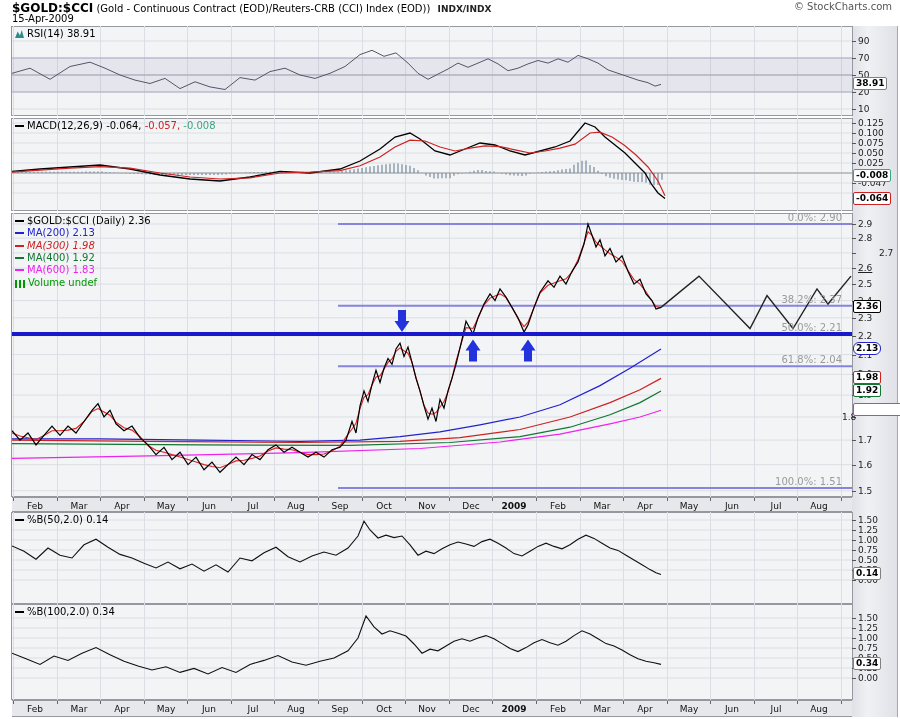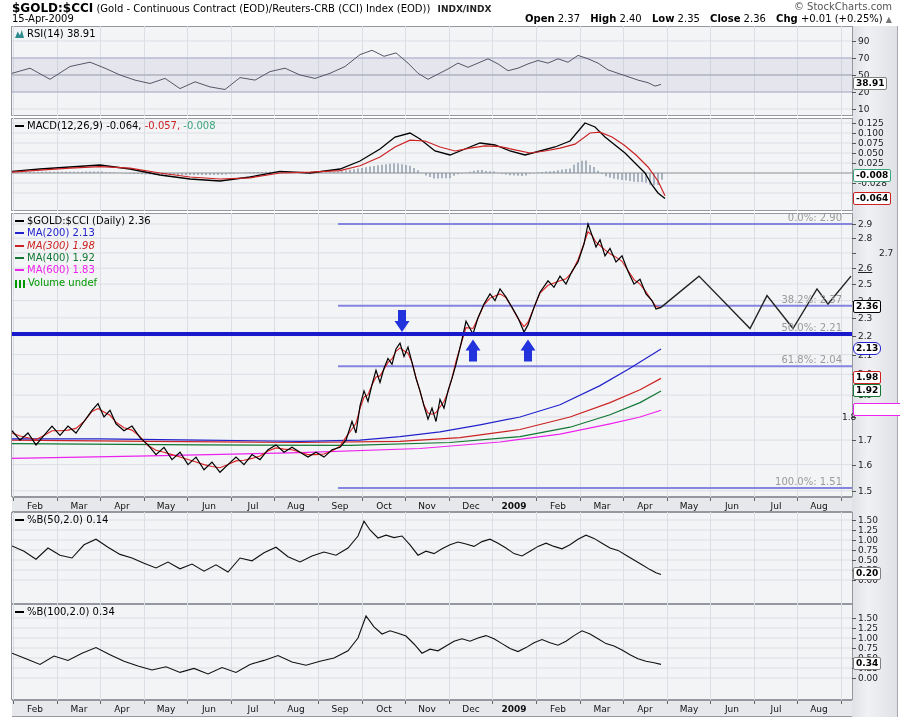--- a/index.html
+++ b/index.html
@@ -34,33 +34,20 @@
 
 <div id="stage">
   <div class="axis-strip"></div>
   <div class="hline1">
     <span class="sym">$GOLD:$CCI</span>
     <span class="desc">(Gold - Continuous Contract (EOD)/Reuters-CRB (CCI) Index (EOD))</span>
     <span class="exch">INDX/INDX</span>
   </div>
   <div class="copy">© StockCharts.com</div>
   <div class="date">15-Apr-2009</div>
-  <div class="ohlc">
-    <b>Open</b>
-    <span>2.37</span>
-    <b class="gap">High</b>
-    <span>2.40</span>
-    <b class="gap">Low</b>
-    <span>2.35</span>
-    <b class="gap">Close</b>
-    <span>2.36</span>
-    <b class="gap">Chg</b>
-    <span>+0.01 (+0.25%)</span>
-    <span class="chg-icon">▲</span>
-  </div>
   <div class="month-strip" id="mstrip1" style="top:497px;height:15px">
       <div class="mlabel" style="left: 6px;">Feb</div>
       <div class="mtick" style="left: 1px;"></div>
       <div class="mlabel" style="left: 50px;">Mar</div>
       <div class="mtick" style="left: 45px;"></div>
       <div class="mlabel" style="left: 93px;">Apr</div>
       <div class="mtick" style="left: 88px;"></div>
       <div class="mlabel" style="left: 137px;">May</div>
       <div class="mtick" style="left: 132px;"></div>
       <div class="mlabel" style="left: 180px;">Jun</div>
@@ -388,21 +375,21 @@
     <div class="ticklabel" style="left: 858px; top: 118px;">0.125</div>
     <div class="tickmark" style="left: 852px; top: 133px;"></div>
     <div class="ticklabel" style="left: 858px; top: 128px;">0.100</div>
     <div class="tickmark" style="left: 852px; top: 143px;"></div>
     <div class="ticklabel" style="left: 858px; top: 138px;">0.075</div>
     <div class="tickmark" style="left: 852px; top: 153px;"></div>
     <div class="ticklabel" style="left: 858px; top: 148px;">0.050</div>
     <div class="tickmark" style="left: 852px; top: 163px;"></div>
     <div class="ticklabel" style="left: 858px; top: 158px;">0.025</div>
     <div class="tickmark" style="left: 852px; top: 183px;"></div>
-    <div class="ticklabel" style="left: 858px; top: 178px;">-0.028</div>
+    <div class="ticklabel" style="left: 858px; top: 178px;">-0.047</div>
     <div class="vbox" style="left: 853px; top: 169px; border-color: rgb(59, 165, 123);">-0.008</div>
     <div class="vbox" style="left: 853px; top: 192px; border-color: rgb(204, 34, 34); text-align: right;">-0.064</div>
     <div class="legend" style="left: 15px; top: 120px;"><span class="i-dash" style="background: rgb(0, 0, 0);"></span><span style="color: rgb(0, 0, 0);">MACD(12,26,9) -0.064,</span><span style="color: rgb(204, 34, 34);"> -0.057,</span><span style="color: rgb(59, 165, 123);"> -0.008</span></div>
     <div class="panel" style="left: 11px; top: 213px; width: 842px; height: 284px;"></div>
     <svg class="plot" style="left:12px;top:213px" width="840" height="284">
       <g>
         <line x1="1.5" y1="0" x2="1.5" y2="284" stroke="#DCDEE5" stroke-width="1"></line>
         <line x1="45.5" y1="0" x2="45.5" y2="284" stroke="#DCDEE5" stroke-width="1"></line>
         <line x1="88.5" y1="0" x2="88.5" y2="284" stroke="#DCDEE5" stroke-width="1"></line>
         <line x1="132.5" y1="0" x2="132.5" y2="284" stroke="#DCDEE5" stroke-width="1"></line>
@@ -540,21 +527,21 @@
     <div class="tickmark" style="left: 852px; top: 540px;"></div>
     <div class="ticklabel" style="left: 858px; top: 535px;">1.00</div>
     <div class="tickmark" style="left: 852px; top: 550px;"></div>
     <div class="ticklabel" style="left: 858px; top: 545px;">0.75</div>
     <div class="tickmark" style="left: 852px; top: 560px;"></div>
     <div class="ticklabel" style="left: 858px; top: 555px;">0.50</div>
     <div class="tickmark" style="left: 852px; top: 570px;"></div>
     <div class="ticklabel" style="left: 858px; top: 565px;">0.25</div>
     <div class="tickmark" style="left: 852px; top: 580px;"></div>
     <div class="ticklabel" style="left: 858px; top: 575px;">0.00</div>
-    <div class="vbox" style="left: 853px; top: 567px; border-color: rgb(128, 128, 128);">0.20</div>
+    <div class="vbox" style="left: 853px; top: 567px; border-color: rgb(128, 128, 128);">0.14</div>
     <div class="legend" style="left: 15px; top: 514px;"><span class="i-dash" style="background: rgb(0, 0, 0);"></span><span style="color: rgb(0, 0, 0);">%B(50,2.0) 0.14</span></div>
     <div class="panel" style="left: 11px; top: 604px; width: 842px; height: 96px;"></div>
     <svg class="plot" style="left:12px;top:604px" width="840" height="96">
       <g>
         <line x1="1.5" y1="0" x2="1.5" y2="96" stroke="#DCDEE5" stroke-width="1"></line>
         <line x1="45.5" y1="0" x2="45.5" y2="96" stroke="#DCDEE5" stroke-width="1"></line>
         <line x1="88.5" y1="0" x2="88.5" y2="96" stroke="#DCDEE5" stroke-width="1"></line>
         <line x1="132.5" y1="0" x2="132.5" y2="96" stroke="#DCDEE5" stroke-width="1"></line>
         <line x1="175.5" y1="0" x2="175.5" y2="96" stroke="#DCDEE5" stroke-width="1"></line>
         <line x1="219.5" y1="0" x2="219.5" y2="96" stroke="#DCDEE5" stroke-width="1"></line>

